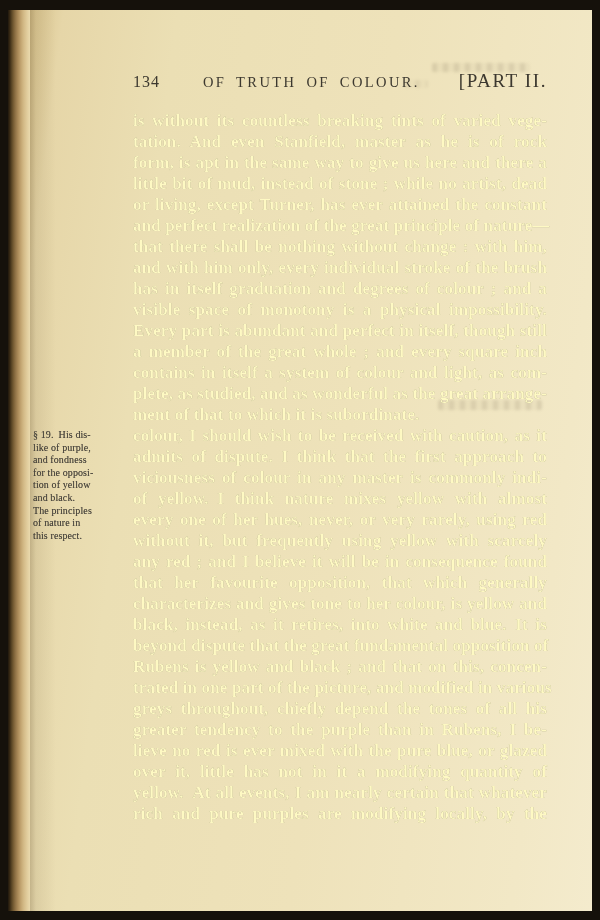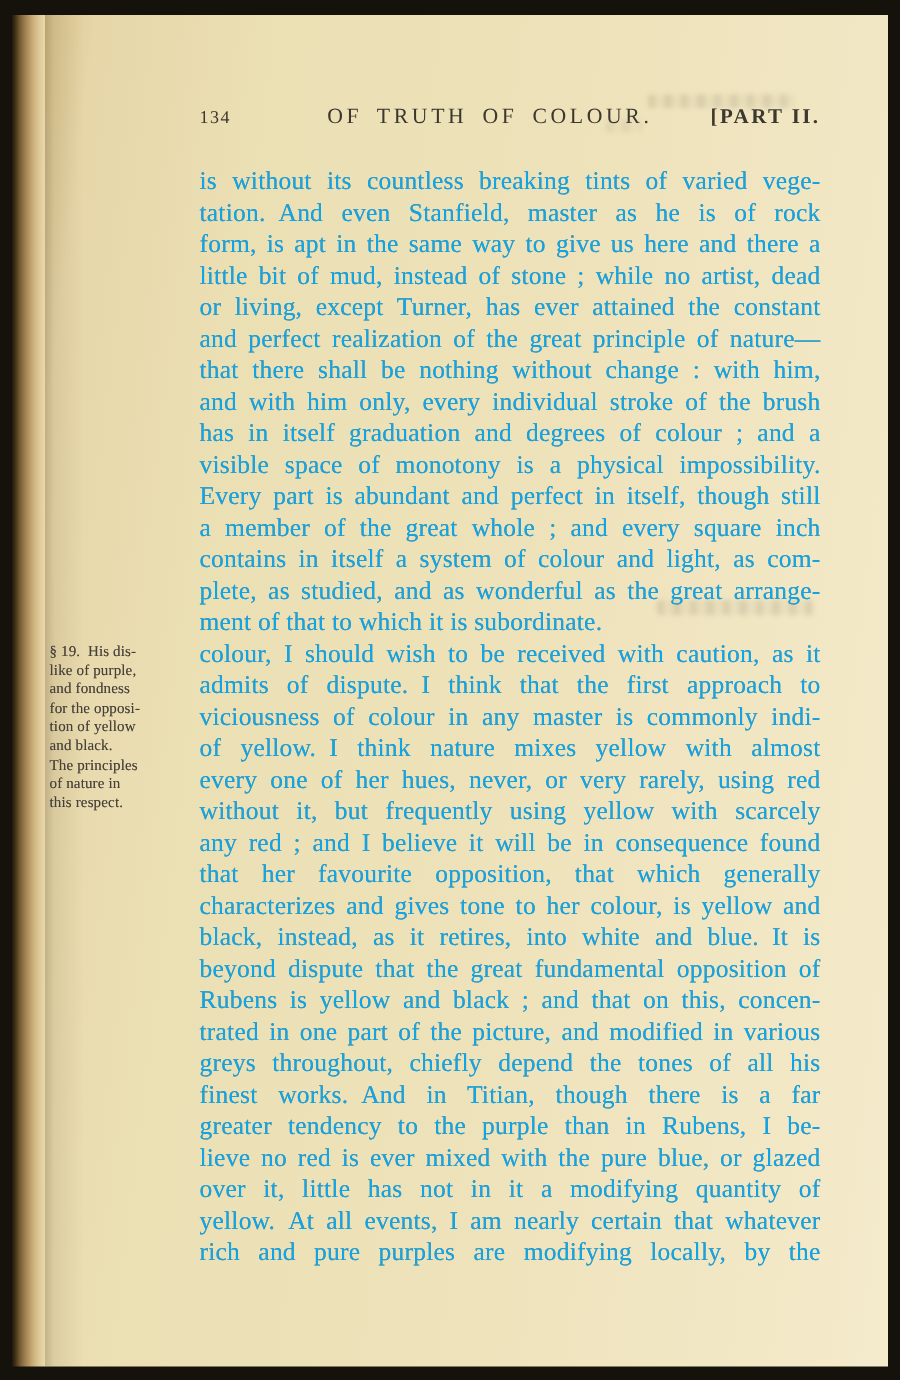--- a/index.html
+++ b/index.html
@@ -22,25 +22,25 @@
     position:absolute;left:8px;top:10px;width:22px;height:901px;
     background:linear-gradient(90deg,
       #20180d 0%,#3c2d16 9%,#5f4a28 18%,#7d6238 27%,#95774a 36%,
       #aa8a58 45%,#bb9c69 54%,#c9ad79 63%,#d4bb88 72%,#ddc796 82%,
       #e4d1a2 91%,#e9d9ad 100%);
   }
   .header{
     position:absolute;left:133px;top:70px;width:414px;
     display:flex;align-items:baseline;color:#3c382f;
   }
-  .page-number{width:70px;font-size:12px;letter-spacing:1px;}
-  .running-head{flex:1;text-align:right;font-size:14.5px;letter-spacing:2.4px;word-spacing:4px;}
-  .part-label{width:112px;text-align:right;font-size:14px;letter-spacing:1.6px;font-weight:bold;}
+  .page-number{width:70px;font-size:16px;letter-spacing:1px;}
+  .running-head{flex:1;text-align:left;font-size:14.5px;letter-spacing:2.4px;word-spacing:4px;}
+  .part-label{width:112px;text-align:right;font-size:19px;letter-spacing:1.6px;}
   .body-text{
-    position:absolute;left:133px;top:110px;width:414px;color:#0ea5e9;
+    position:absolute;left:133px;top:110px;width:414px;color:#fef9c3;font-weight:bold;
   }
   .line{
     height:21px;line-height:21px;font-size:17px;
     text-align:justify;text-align-last:justify;
     letter-spacing:.15px;white-space:nowrap;
     text-shadow:0 0 .4px rgba(62,58,49,.55);
   }
   .line.last{text-align-last:left;white-space:normal;}
   .line.indent{text-indent:17px;}
   .margin-note{
@@ -112,21 +112,20 @@
       <div class="line">every one of her hues, never, or very rarely, using red</div>
       <div class="line">without it, but frequently using yellow with scarcely</div>
       <div class="line">any red ; and I believe it will be in consequence found</div>
       <div class="line">that her favourite opposition, that which generally</div>
       <div class="line">characterizes and gives tone to her colour, is yellow and</div>
       <div class="line">black, instead, as it retires, into white and blue. It is</div>
       <div class="line">beyond dispute that the great fundamental opposition of</div>
       <div class="line">Rubens is yellow and black ; and that on this, concen-</div>
       <div class="line">trated in one part of the picture, and modified in various</div>
       <div class="line">greys throughout, chiefly depend the tones of all his</div>
-      <div class="line">finest works. And in Titian, though there is a far</div>
       <div class="line">greater tendency to the purple than in Rubens, I be-</div>
       <div class="line">lieve no red is ever mixed with the pure blue, or glazed</div>
       <div class="line">over it, little has not in it a modifying quantity of</div>
       <div class="line">yellow. At all events, I am nearly certain that whatever</div>
       <div class="line">rich and pure purples are modifying locally, by the</div>
     </div>
   </div>
 </div>
 
 </body></html>

